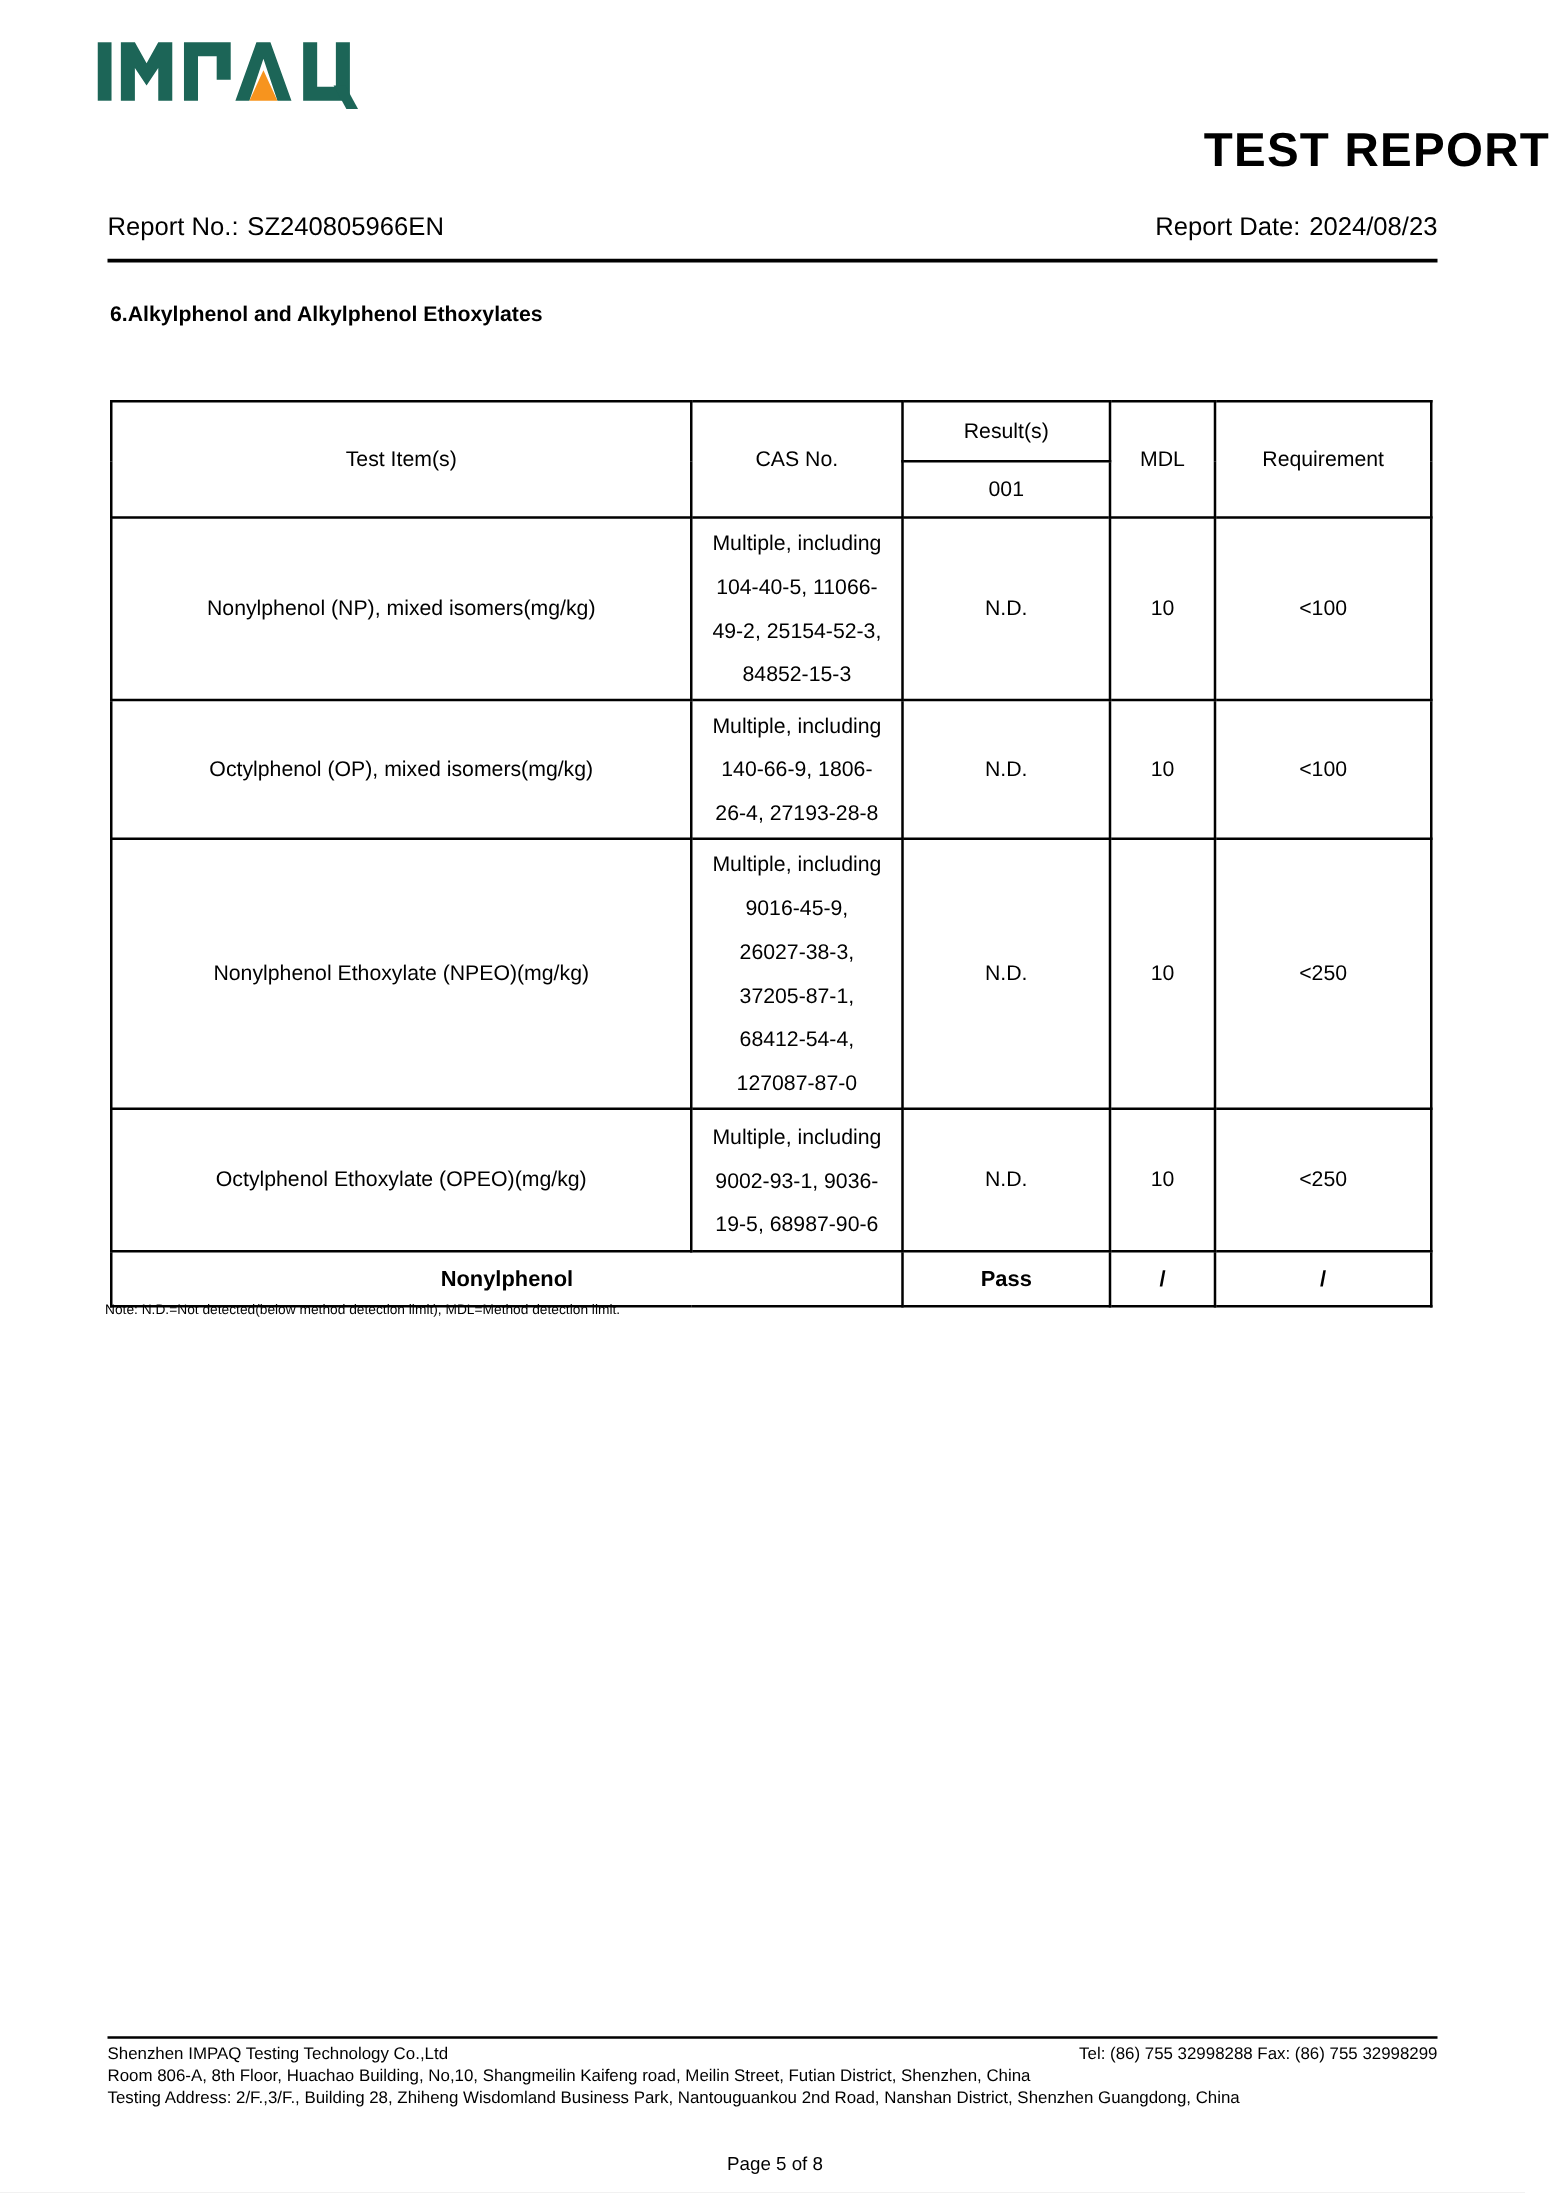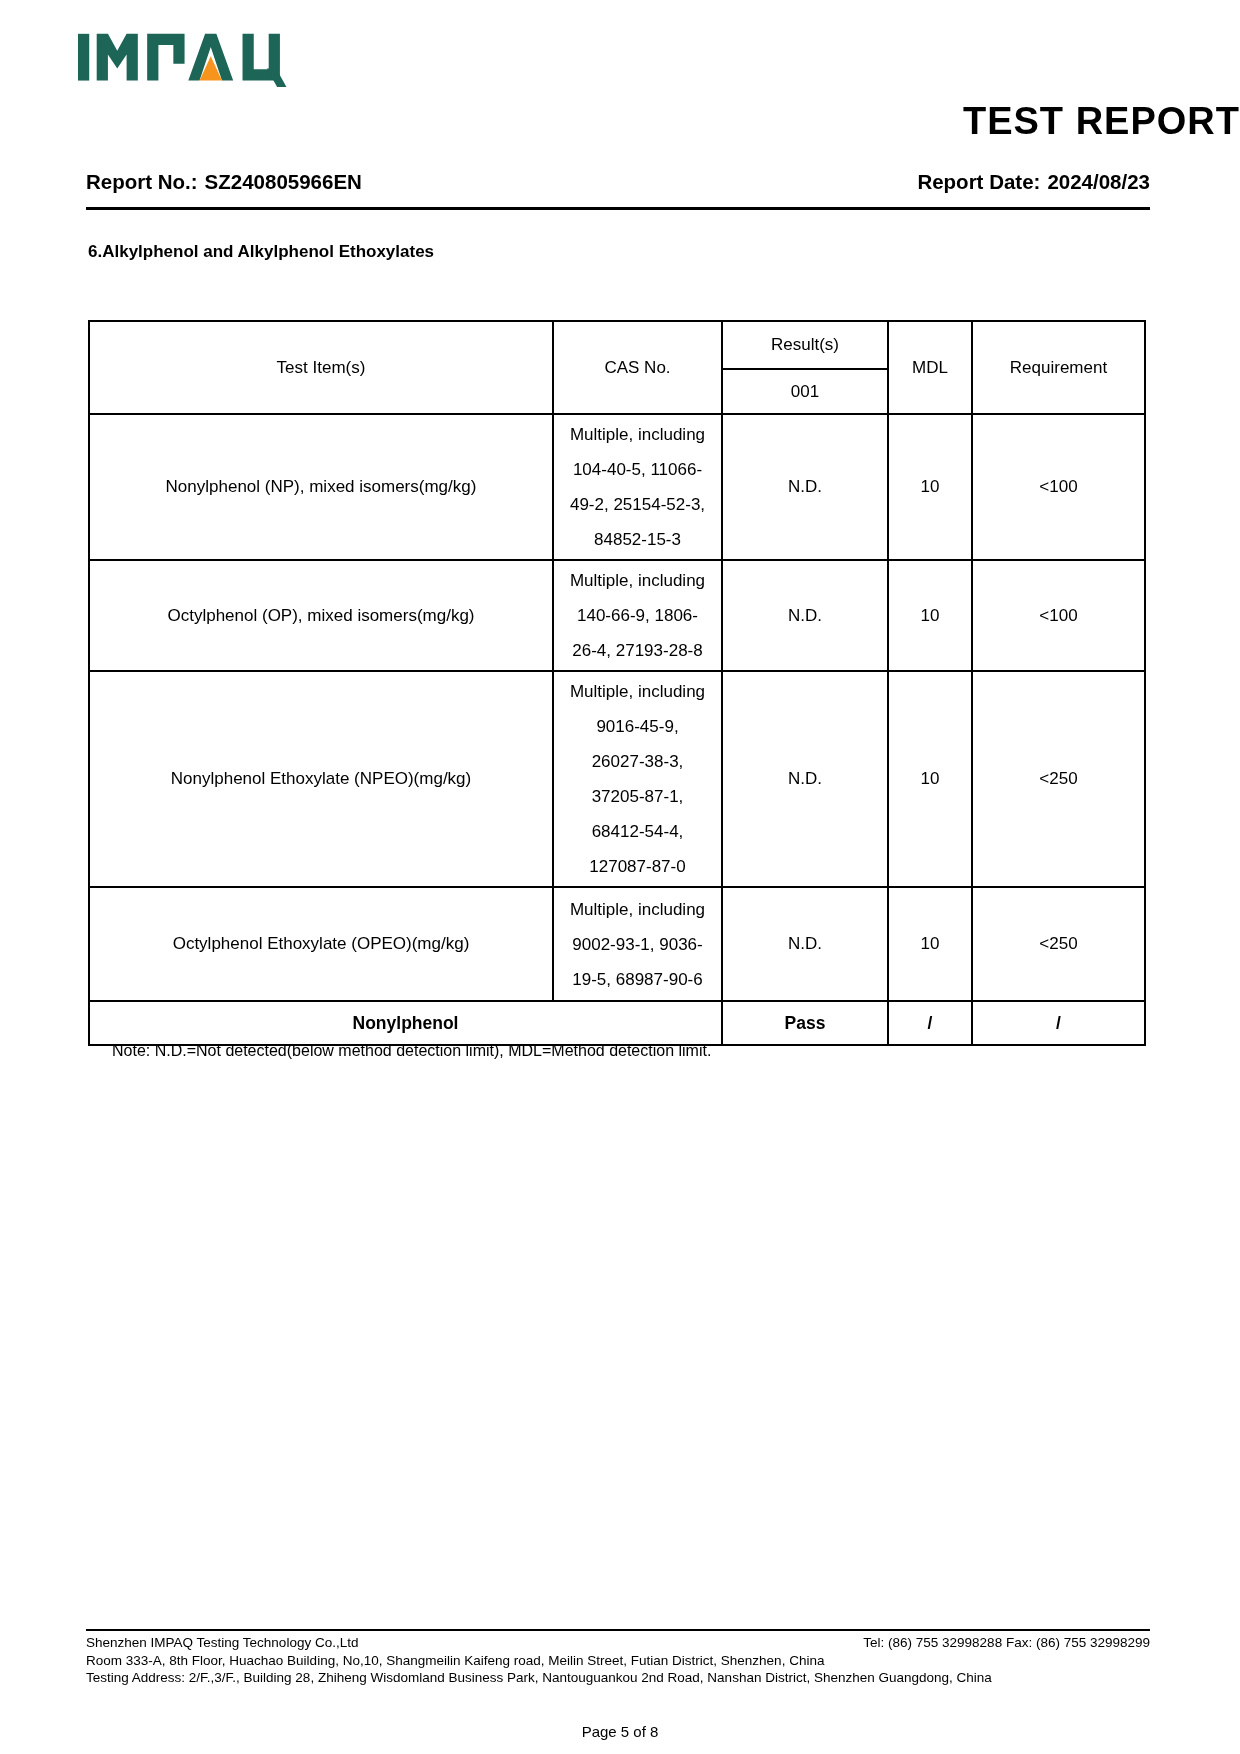--- a/index.html
+++ b/index.html
@@ -14,21 +14,21 @@
     overflow:hidden;
   }
   .logo { position:absolute; top:30px; left:78px; width:215px; height:60px; }
   .title {
     position:absolute; top:100px; left:0; width:100%;
     text-align:right; font-size:38px; font-weight:bold; letter-spacing:1px;
   }
   .report-line {
     position:absolute; top:170px; left:86px; width:1064px;
     display:flex; justify-content:space-between;
-    font-size:20.5px; font-weight:bold;
+    font-size:20.5px; font-weight:normal;
   }
   .report-line .lbl { margin-right:7px; }
   .hrule { position:absolute; left:86px; width:1064px; background:#000; }
   .rule-top { top:207px; height:3px; }
   .section-heading {
     position:absolute; top:242px; left:88px;
     font-size:17px; font-weight:bold;
   }
   .test-method {
     position:absolute; top:287px; left:86px;
@@ -43,22 +43,21 @@
     font-size:17px; font-weight:normal;
     text-align:center; vertical-align:middle;
     padding:2px 4px;
     margin-top:39px;
   }
   td.item-cell { text-align:left; padding-left:10px; }
   td.cas-cell { white-space:pre-line; line-height:35px; }
   tr.conclusion-row td { font-weight:bold; font-size:17.5px; }
   .note {
     position:absolute; top:1042px; left:84px;
-    font-size:16px;
-    margin-left:28px;
+    font-size:11px;
   }
   .rule-footer { top:1629px; height:2px; }
   .footer {
     position:absolute; top:1634px; left:86px; width:1064px;
     font-size:13.5px; line-height:17.5px;
   }
   .footer-row1 { display:flex; justify-content:space-between; }
   .page-num {
     position:absolute; top:1687px; left:0; width:100%;
     text-align:center; font-size:15px;margin-top:36px;
@@ -171,18 +170,18 @@
   </table>
 
   <div class="note">Note: N.D.=Not detected(below method detection limit), MDL=Method detection limit.</div>
 
   <div class="hrule rule-footer"></div>
   <div class="footer">
     <div class="footer-row1">
       <span>Shenzhen IMPAQ Testing Technology Co.,Ltd</span>
       <span>Tel: (86) 755 32998288 Fax: (86) 755 32998299</span>
     </div>
-    <div>Room 333-A, 8th Floor, Huachao Building, No,10, Shangmeilin Kaifeng road, Meilin Street, Futian District, Shenzhen, China</div>
+    <div>Room 806-A, 8th Floor, Huachao Building, No,10, Shangmeilin Kaifeng road, Meilin Street, Futian District, Shenzhen, China</div>
     <div>Testing Address: 2/F.,3/F., Building 28, Zhiheng Wisdomland Business Park, Nantouguankou 2nd Road, Nanshan District, Shenzhen Guangdong, China</div>
   </div>
   <div class="page-num">Page 5 of 8</div>
 
 </div>
 
 </body></html>

